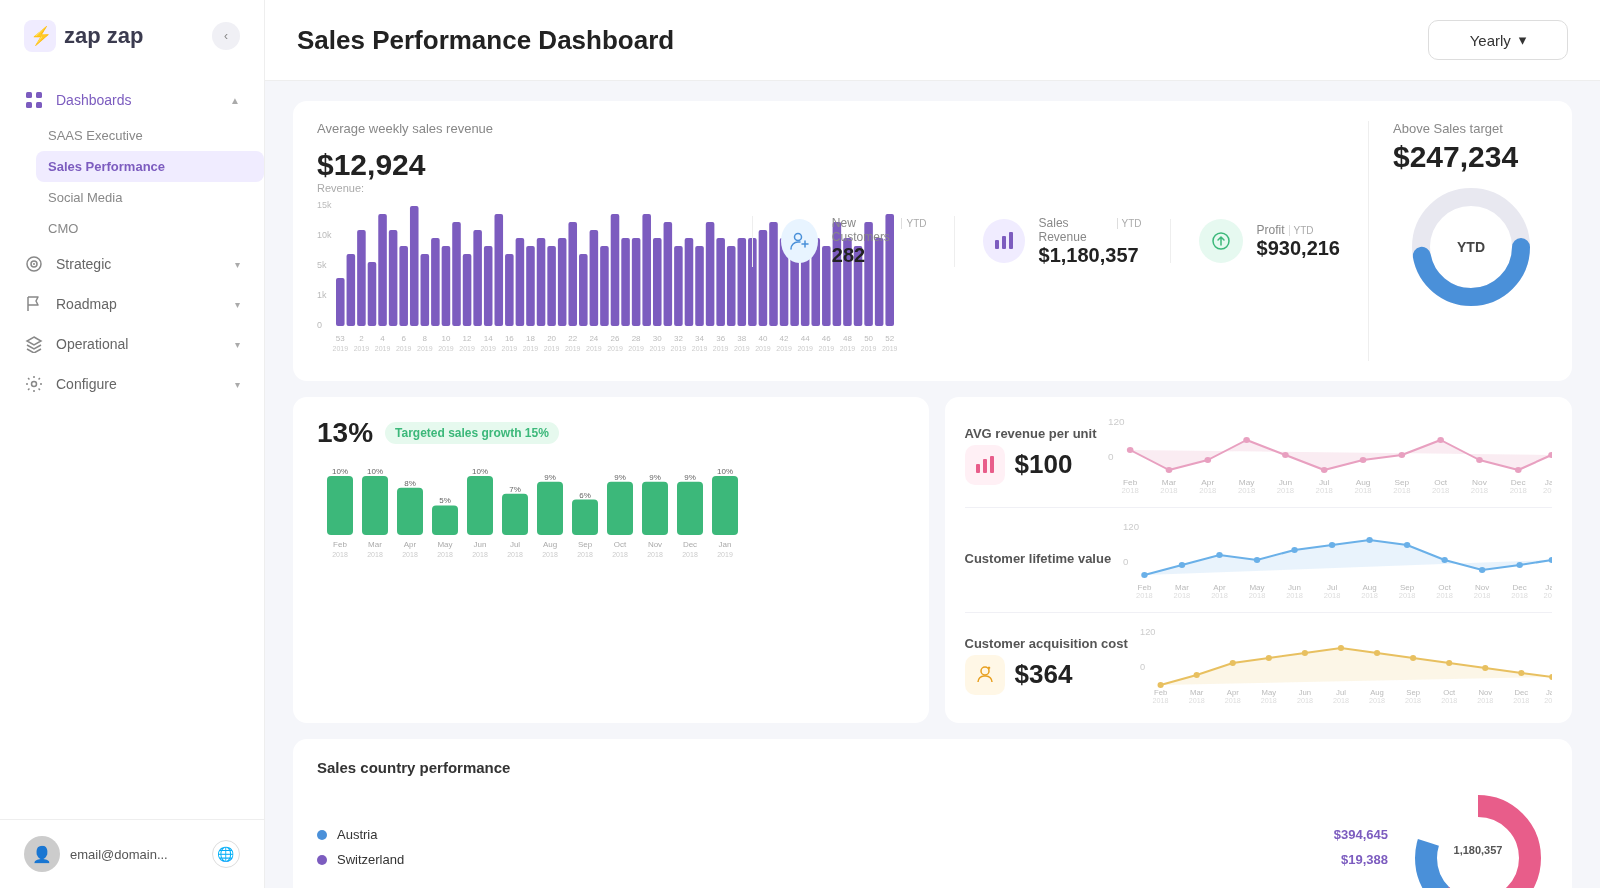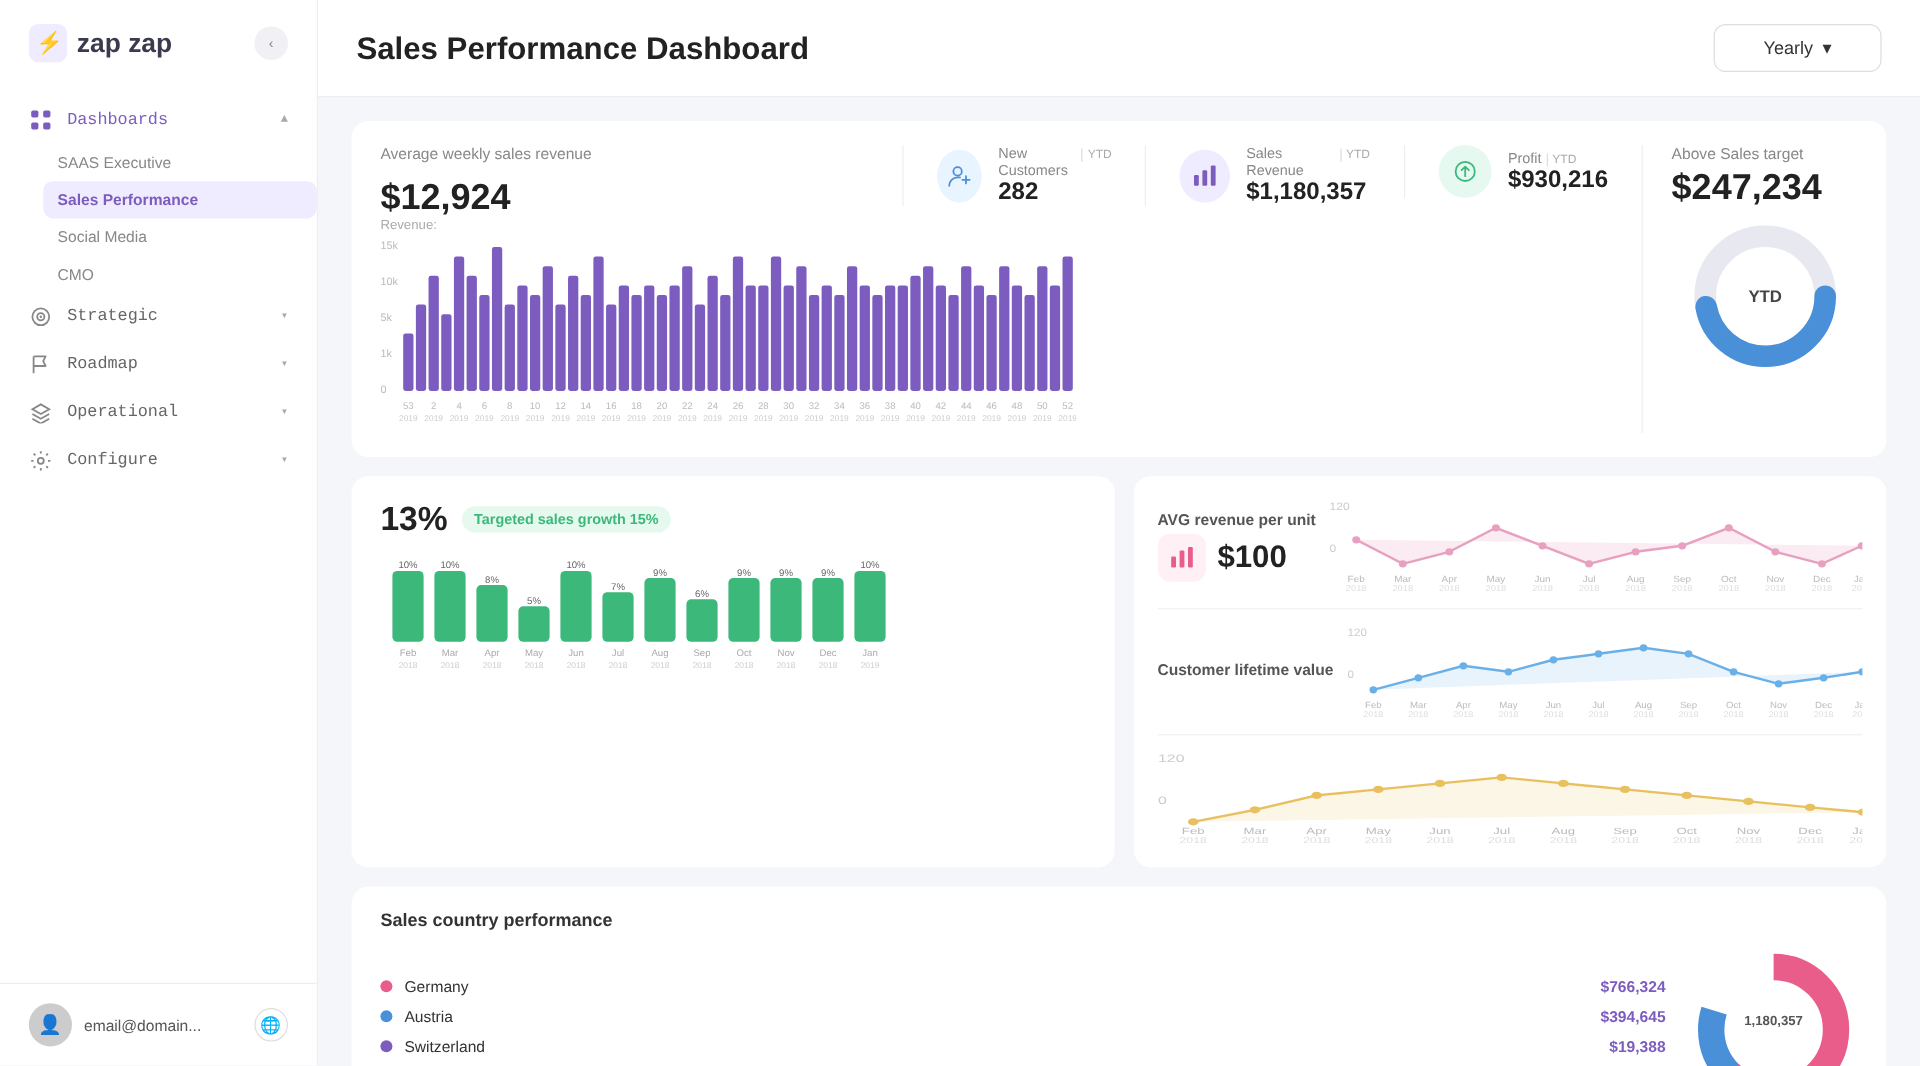--- a/index.html
+++ b/index.html
@@ -6,21 +6,21 @@
     body { font-family: -apple-system, BlinkMacSystemFont, 'Segoe UI', sans-serif; background: #f5f6fa; display: flex; height: 888px; overflow: hidden; }
 
     
     .sidebar { width: 265px; background: #fff; border-right: 1px solid #eee; display: flex; flex-direction: column; padding: 0; flex-shrink: 0; }
     .sidebar-logo { padding: 20px 24px; display: flex; align-items: center; gap: 8px; }
     .logo-icon { width: 32px; height: 32px; }
     .logo-text { font-size: 22px; font-weight: 700; color: #3b3b4f; }
     .sidebar-toggle { margin-left: auto; width: 28px; height: 28px; border-radius: 50%; background: #f0f0f5; border: none; cursor: pointer; display: flex; align-items: center; justify-content: center; color: #888; font-size: 12px; }
 
     .nav-section { padding: 8px 0; }
-    .nav-item { display: flex; align-items: center; gap: 12px; padding: 10px 24px; cursor: pointer; color: #666; font-size: 14px; font-weight: 500; font-family: Liberation Mono, monospace; }
+    .nav-item { display: flex; align-items: center; gap: 12px; padding: 10px 24px; cursor: pointer; color: #666; font-size: 14px; font-weight: 500; }
     .nav-item.active { color: #7c5cbf; }
     .nav-icon { width: 20px; height: 20px; display: flex; align-items: center; justify-content: center; }
     .nav-chevron { margin-left: auto; font-size: 10px; color: #aaa; }
 
     .sub-nav { padding-left: 48px; }
     .sub-nav-item { padding: 8px 24px 8px 0; font-size: 13px; color: #888; cursor: pointer; display: block; }
     .sub-nav-item.active { background: #f0ecff; color: #7c5cbf; border-radius: 8px; padding-left: 12px; margin-left: -12px; font-weight: 600; }
 
     .sidebar-footer { margin-top: auto; padding: 16px 24px; display: flex; align-items: center; gap: 10px; border-top: 1px solid #eee; }
     .avatar { width: 36px; height: 36px; border-radius: 50%; background: #ccc; overflow: hidden; display: flex; align-items: center; justify-content: center; font-size: 16px; }
@@ -33,21 +33,21 @@
     .page-title { font-size: 26px; font-weight: 700; color: #222; }
     .period-select { display: flex; align-items: center; gap: 8px; border: 1.5px solid #ddd; border-radius: 10px; padding: 10px 20px; font-size: 15px; color: #333; font-weight: 500; cursor: pointer; background: #fff; min-width: 140px; justify-content: center; }
 
     .main-content { flex: 1; overflow-y: auto; padding: 20px 28px; display: flex; flex-direction: column; gap: 16px; }
 
     
     .top-card { background: #fff; border-radius: 14px; padding: 20px 24px; display: flex; gap: 0; }
     .avg-revenue-section { min-width: 200px; }
     .card-label { font-size: 13px; color: #888; margin-bottom: 12px; }
     .card-value-large { font-size: 30px; font-weight: 700; color: #222; }
-    .stats-row { display: flex; gap: 0; flex: 1; align-items: flex-start; padding-left: 27px; }
+    .stats-row { display: flex; gap: 0; flex: 1; align-items: center; padding-left: 27px; }
     .stat-item { display: flex; align-items: center; gap: 14px; padding: 0 28px; border-left: 1px solid #eee; }
     .stat-icon { width: 44px; height: 44px; border-radius: 50%; display: flex; align-items: center; justify-content: center; font-size: 20px; }
     .stat-icon.blue { background: #e8f4ff; color: #4a90d9; }
     .stat-icon.purple { background: #f0ecff; color: #7c5cbf; }
     .stat-icon.green { background: #e6f9f0; color: #3cb87a; }
     .stat-name { font-size: 12px; color: #888; }
     .stat-value { font-size: 20px; font-weight: 700; color: #222; }
 
     .above-target-section { min-width: 180px; border-left: 1px solid #eee; padding-left: 24px; display: flex; flex-direction: column; }
     .above-target-label { font-size: 13px; color: #888; margin-bottom: 4px; }
@@ -544,20 +544,33 @@
                   <text x="370" y="16" text-anchor="middle" font-size="7" fill="#ddd">2018</text>
                   <text x="400" y="8" text-anchor="middle" font-size="7.5" fill="#bbb">Jan</text>
                   <text x="400" y="16" text-anchor="middle" font-size="7" fill="#ddd">2019</text>
                 </g>
             </svg>
 
           </div>
         </div>
 
         <div style="display:flex;align-items:center;gap:12px;padding-top:12px;">
+          <div>
+            <div style="font-size:13px;color:#555;font-weight:600;margin-bottom:4px;">Customer acquisition cost</div>
+            <div style="display:flex;align-items:center;gap:10px;">
+              <div style="width:40px;height:40px;background:#fff7e6;border-radius:10px;display:flex;align-items:center;justify-content:center;">
+                <svg width="22" height="22" viewBox="0 0 22 22" fill="none">
+                    <path d="M4 18C4 14.686 6.686 12 10 12h2c3.314 0 6 2.686 6 6" stroke="#e8a020" stroke-width="1.5" fill="none"></path>
+                    <circle cx="11" cy="7" r="4" stroke="#e8a020" stroke-width="1.5" fill="none"></circle>
+                    <path d="M14 5l2-2M16 5l-2-2" stroke="#e8a020" stroke-width="1.2"></path>
+                  </svg>
+              </div>
+              <span style="font-size:26px;font-weight:700;color:#222;">$364</span>
+            </div>
+          </div>
           <div style="flex:1;">
             <svg width="100%" height="80" viewBox="0 0 400 80" preserveAspectRatio="none">
               <text x="0" y="10" font-size="9" fill="#ccc">120</text>
               <text x="0" y="45" font-size="9" fill="#ccc">0</text>
               <polyline points="20,60 55,50 90,38 125,33 160,28 195,23 230,28 265,33 300,38 335,43 370,48 400,52" fill="rgba(232,192,96,0.15)" stroke="#e8c060" stroke-width="2"></polyline>
               <g id="spark-dots-2">
                   <circle cx="20" cy="60" r="3" fill="#e8c060"></circle>
                   <circle cx="55" cy="50" r="3" fill="#e8c060"></circle>
                   <circle cx="90" cy="38" r="3" fill="#e8c060"></circle>
                   <circle cx="125" cy="33" r="3" fill="#e8c060"></circle>
@@ -602,25 +615,20 @@
         </div>
       </div>
     </div>
 
     <div class="third-row">
       <div class="country-card">
         <div class="section-title">Sales country performance</div>
         <div style="display:flex;align-items:center;gap:20px;margin-top:12px;">
           <div class="country-list" style="flex:1;">
             <div class="country-item">
-              <span class="country-dot" style="background:#e85d8a;"></span>
-              <span class="country-name">Germany</span>
-              <span class="country-value">$766,324</span>
-            </div>
-            <div class="country-item">
               <span class="country-dot" style="background:#4a90d9;"></span>
               <span class="country-name">Austria</span>
               <span class="country-value">$394,645</span>
             </div>
             <div class="country-item">
               <span class="country-dot" style="background:#7c5cbf;"></span>
               <span class="country-name">Switzerland</span>
               <span class="country-value">$19,388</span>
             </div>
           </div>

